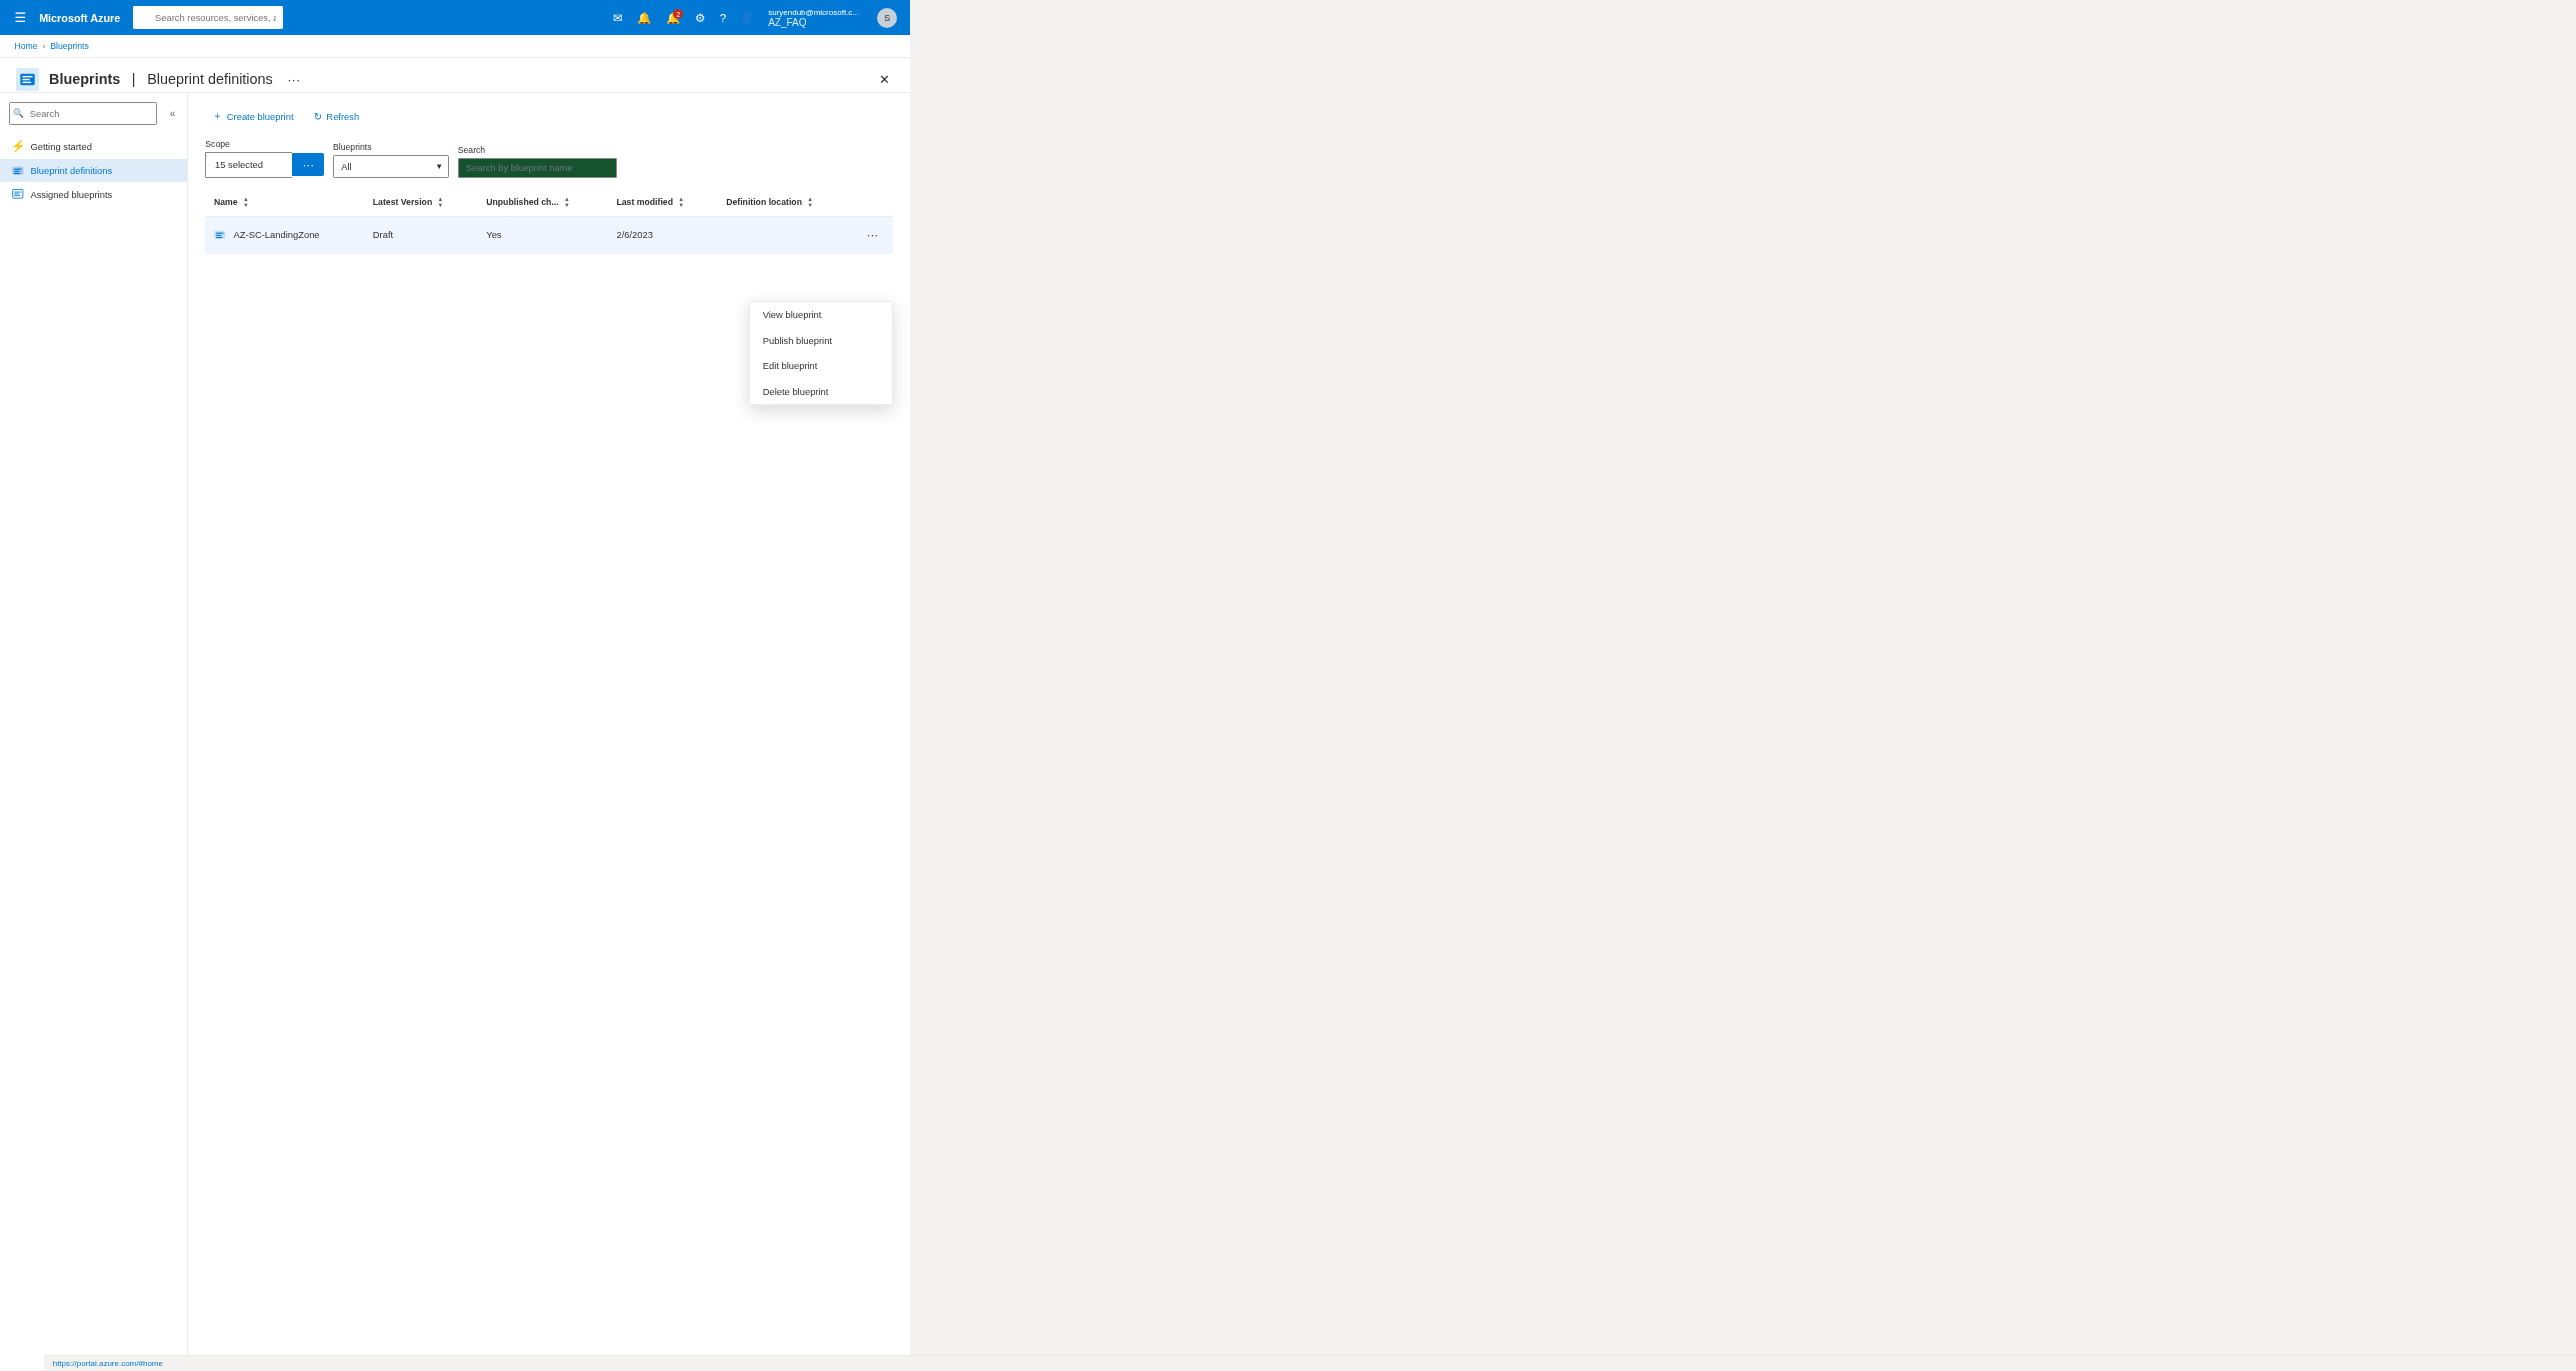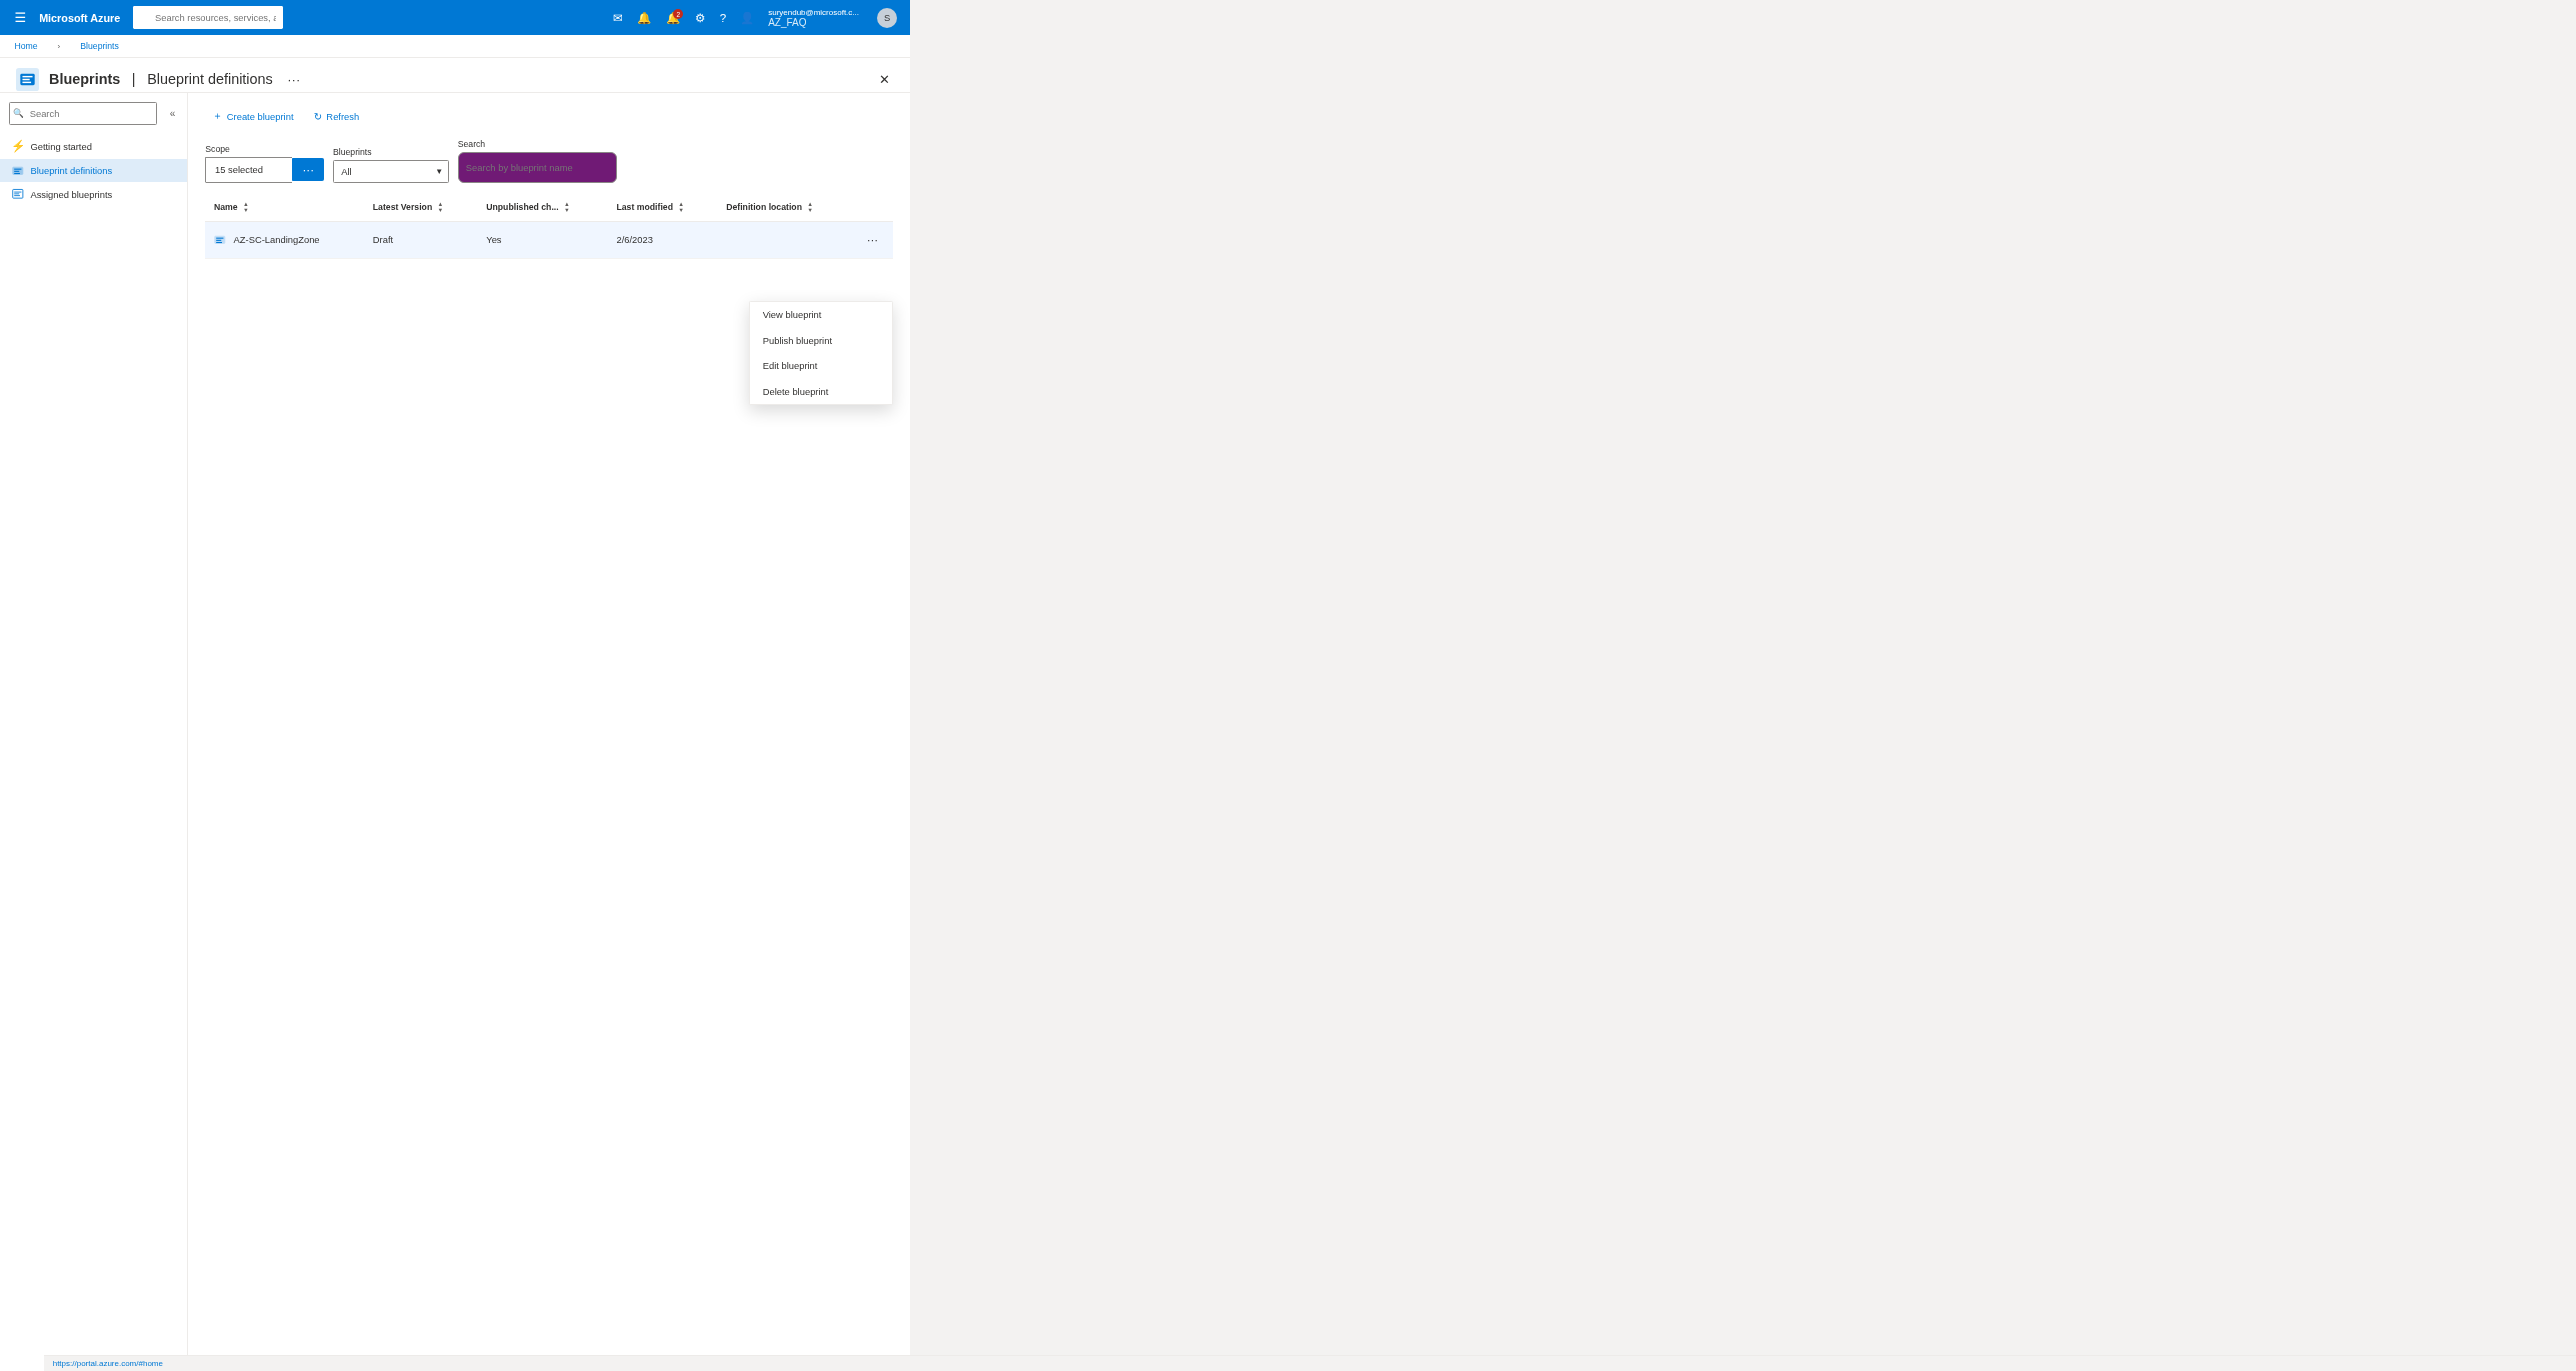--- a/index.html
+++ b/index.html
@@ -113,21 +113,21 @@
 
     
     .breadcrumb {
       background: white;
       padding: 5.8px 14.4px;
       font-size: 8.7px;
       color: #0078d4;
       border-bottom: 0.7px solid #edebe9;
       display: flex;
       align-items: flex-end;
-      gap: 20px;
+      gap: 5px;
     }
     .breadcrumb-sep { color: #605e5c; font-size: 8px; }
     .breadcrumb-current { color: #0078d4; cursor: pointer; }
 
     
     .page-header {
       background: white;
       padding: 8.7px 14.4px 0 14.4px;
       border-bottom: 0.7px solid #edebe9;
       display: flex;
@@ -341,27 +341,27 @@
     .select-chevron {
       position: absolute;
       right: 5.8px;
       top: 50%;
       transform: translateY(-50%);
       pointer-events: none;
       color: #323130;
       font-size: 8px;
     }
     .search-input {
-      height: 31px;
+      height: 20px;
       border: 0.7px solid #8a8886;
-      border-radius: 6px;
+      border-radius: 1px;
       padding: 0 7.2px;
       font-size: 9.4px;
       color: #a19f9d;
-      background: #701a75;
+      background: #14532d;
       min-width: 159px;
     }
 
     
     .table-wrap { width: 100%; }
     table {
       width: 100%;
       border-collapse: collapse;
       font-size: 9.4px;
     }

